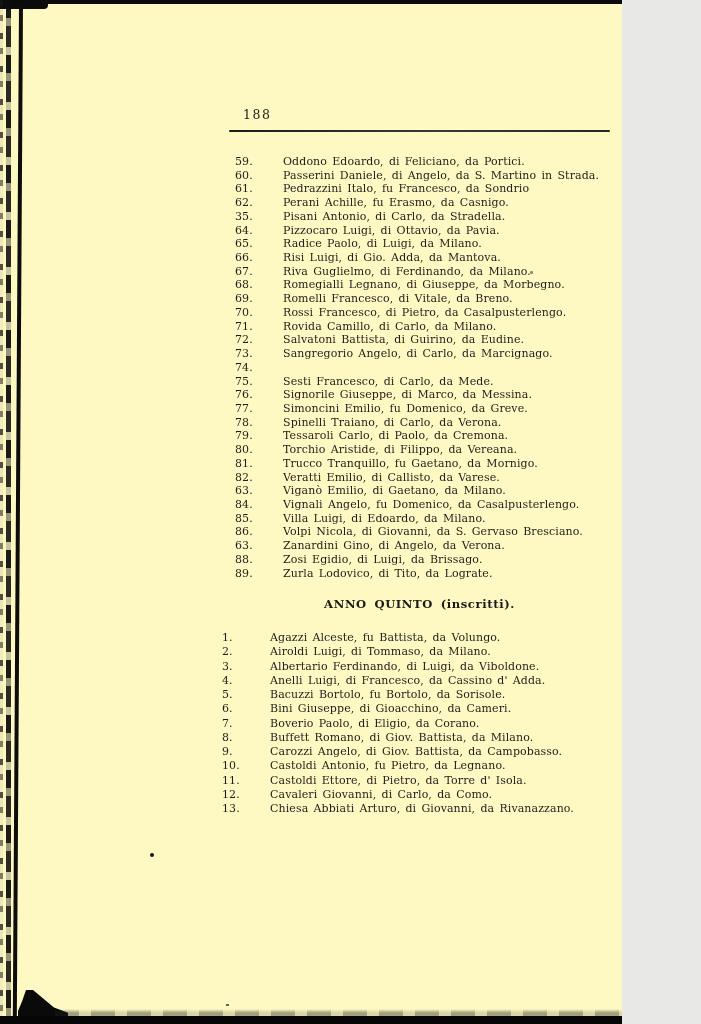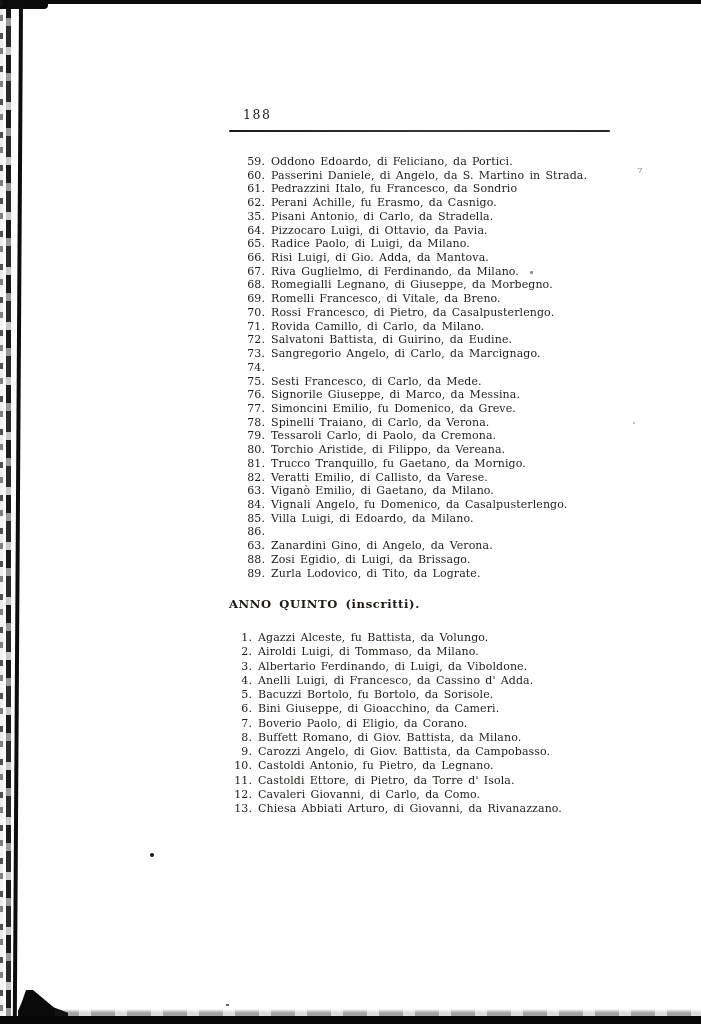--- a/index.html
+++ b/index.html
@@ -1,19 +1,19 @@
 <!DOCTYPE html>
 <html><head>
 <meta charset="utf-8">
 <style>
   html,body { margin:0; padding:0; background:#e8e8e6; }
   #page {
     position:relative;
-    width:701px; height:1024px;
-    background:#ffffff;
+    width:622px; height:1024px;
+    background:#fef9c3;
     overflow:hidden;
     font-family:"DejaVu Serif","Liberation Serif",serif;
     color:#211d1a;
   }
 
   
   .pagenum {
     position:absolute; left:243px; top:107px;
     font-size:12.5px; letter-spacing:1.5px; color:#1f1b18;
   }
@@ -21,25 +21,25 @@
     position:absolute; left:229px; top:130px; width:381px; height:2.2px;
     background:linear-gradient(to right,#1b1b1b,#3a3a3a 55%,#262626);
     border-radius:1px;
   }
   .roster { position:absolute; font-size:11px; letter-spacing:0.1px; word-spacing:1.6px; }
   .roster .row { display:flex; align-items:baseline; }
   #roster-1 { left:235px; top:155px; }
   #roster-1 .row { height:13.72px; }
   #roster-2 { left:222px; top:631px; }
   #roster-2 .row { height:14.25px; }
-  .num { flex:0 0 30px; text-align:right; margin-right:6px; white-space:nowrap; }
+  .num { flex:0 0 30px; text-align:left; margin-right:18px; white-space:nowrap; }
   .txt { white-space:nowrap; }
   .section-heading {
     position:absolute; left:229px; top:597px; width:381px;
-    text-align:left; font-weight:bold; font-size:11.6px;
+    text-align:center; font-weight:bold; font-size:11.6px;
     letter-spacing:0.6px; word-spacing:3px; color:#1d1916;
   }
   .stray-mark {
     position:absolute; left:637px; top:165px;
     font-size:9px; color:#8d8d8b; transform:scaleY(.9);
   }
 
   
   .artifact { position:absolute; pointer-events:none; }
   .top-edge { left:0; top:0; width:701px; height:4px; background:#0b0b0b; }
@@ -232,20 +232,21 @@
         <span class="txt">Vignali Angelo, fu Domenico, da Casalpusterlengo.</span>
       </div>
 
       <div class="row">
         <span class="num">85.</span>
         <span class="txt">Villa Luigi, di Edoardo, da Milano.</span>
       </div>
 
       <div class="row">
         <span class="num">86.</span>
+        <span class="txt">Volpi Nicola, di Giovanni, da S. Gervaso Bresciano.</span>
       </div>
 
       <div class="row">
         <span class="num">63.</span>
         <span class="txt">Zanardini Gino, di Angelo, da Verona.</span>
       </div>
 
       <div class="row">
         <span class="num">88.</span>
         <span class="txt">Zosi Egidio, di Luigi, da Brissago.</span>

